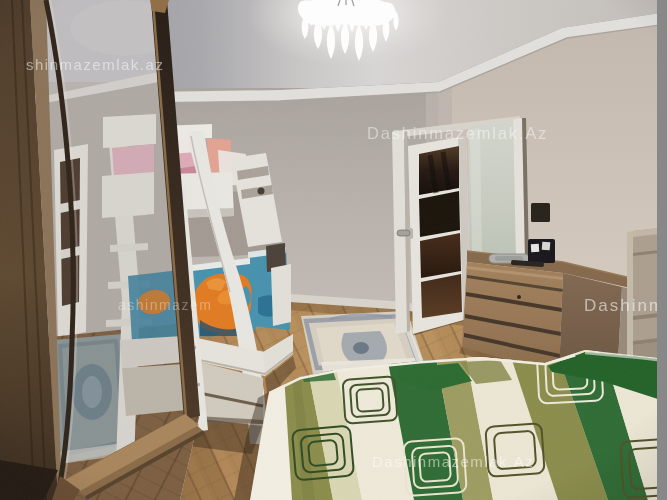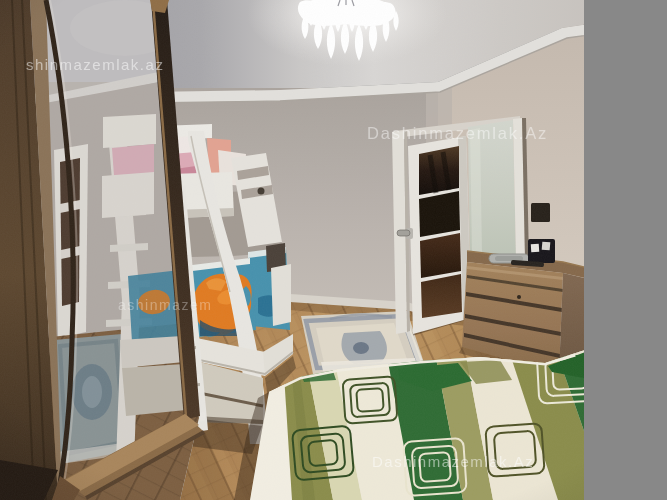--- a/index.html
+++ b/index.html
@@ -1,16 +1,16 @@
 <!DOCTYPE html>
 <html><head>
 <meta charset="utf-8">
 <style>
 html,body{margin:0;padding:0;background:#888;}
-#scene{width:584px;height:500px;overflow:hidden;position:relative;font-family:"Liberation Sans",sans-serif;}
+#scene{width:657px;height:500px;overflow:hidden;position:relative;font-family:"Liberation Sans",sans-serif;}
 </style>
 </head>
 <body>
 <div id="scene">
 <svg width="667" height="500" viewBox="0 0 667 500" xmlns="http://www.w3.org/2000/svg">
 <defs>
 <linearGradient id="ceilG" x1="0" y1="0" x2="667" y2="0" gradientUnits="userSpaceOnUse">
 <stop offset="0" stop-color="#97979c"></stop>
           <stop offset="0.3" stop-color="#a8a7ab"></stop>
 <stop offset="0.45" stop-color="#c9c7c6"></stop>

